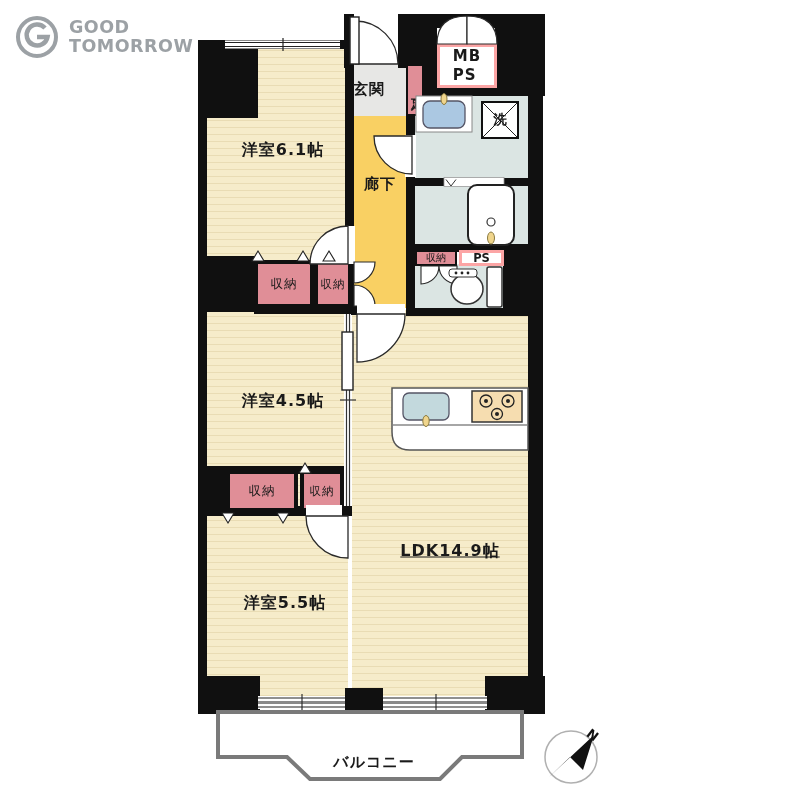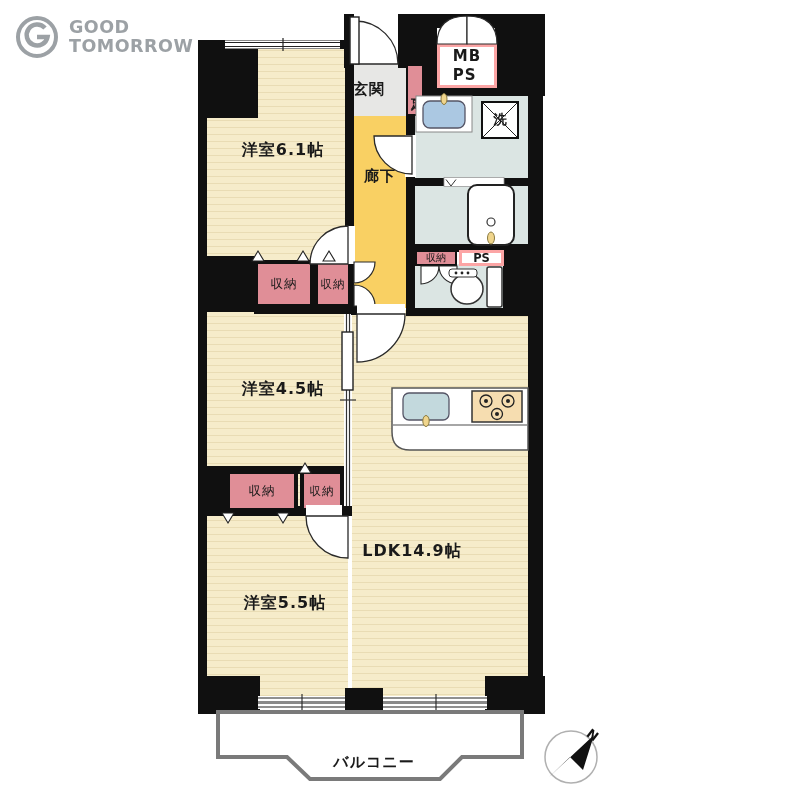--- a/index.html
+++ b/index.html
@@ -247,19 +247,19 @@
 
     <g>
       <circle cx="571" cy="757" r="26" fill="#fff" stroke="#b0b0b0" stroke-width="1.5"></circle>
       <polygon points="594,735 548,778 570,757 583,770" fill="#111"></polygon>
       <text x="588" y="736" font-size="13" font-weight="bold" fill="#111" transform="rotate(38 588 732)">N</text>
     </g>
   </svg>
 
   <div class="lbl" style="left:283px;top:150px;">洋室6.1帖</div>
   <div class="lbl small" style="left:369px;top:89px;">玄関</div>
-  <div class="lbl small" style="left:380px;top:176px;">廊下</div>
-  <div class="lbl" style="left:283px;top:389px;">洋室4.5帖</div>
-  <div class="lbl" style="left:412px;top:551px;">LDK14.9帖</div>
+  <div class="lbl small" style="left:380px;top:184px;">廊下</div>
+  <div class="lbl" style="left:283px;top:401px;">洋室4.5帖</div>
+  <div class="lbl" style="left:450px;top:551px;text-decoration:underline;">LDK14.9帖</div>
   <div class="lbl" style="left:285px;top:603px;">洋室5.5帖</div>
   <div class="lbl small" style="left:374px;top:762px;">バルコニー</div>
 
 </div>
 
 </body></html>

